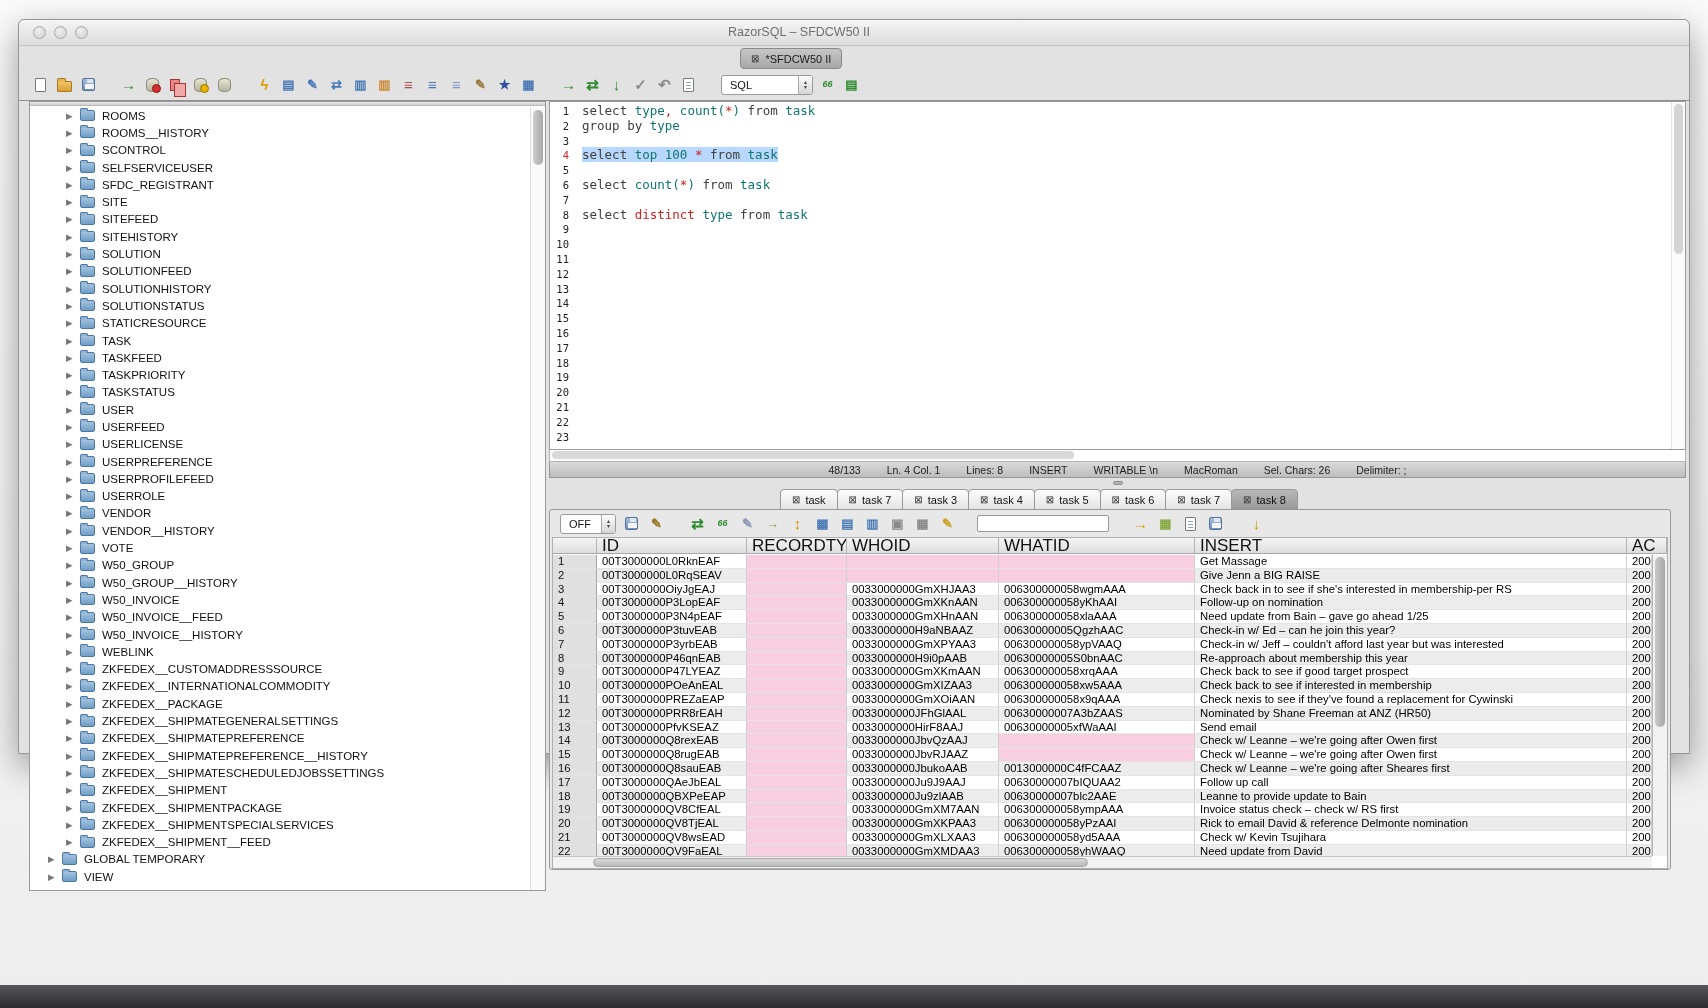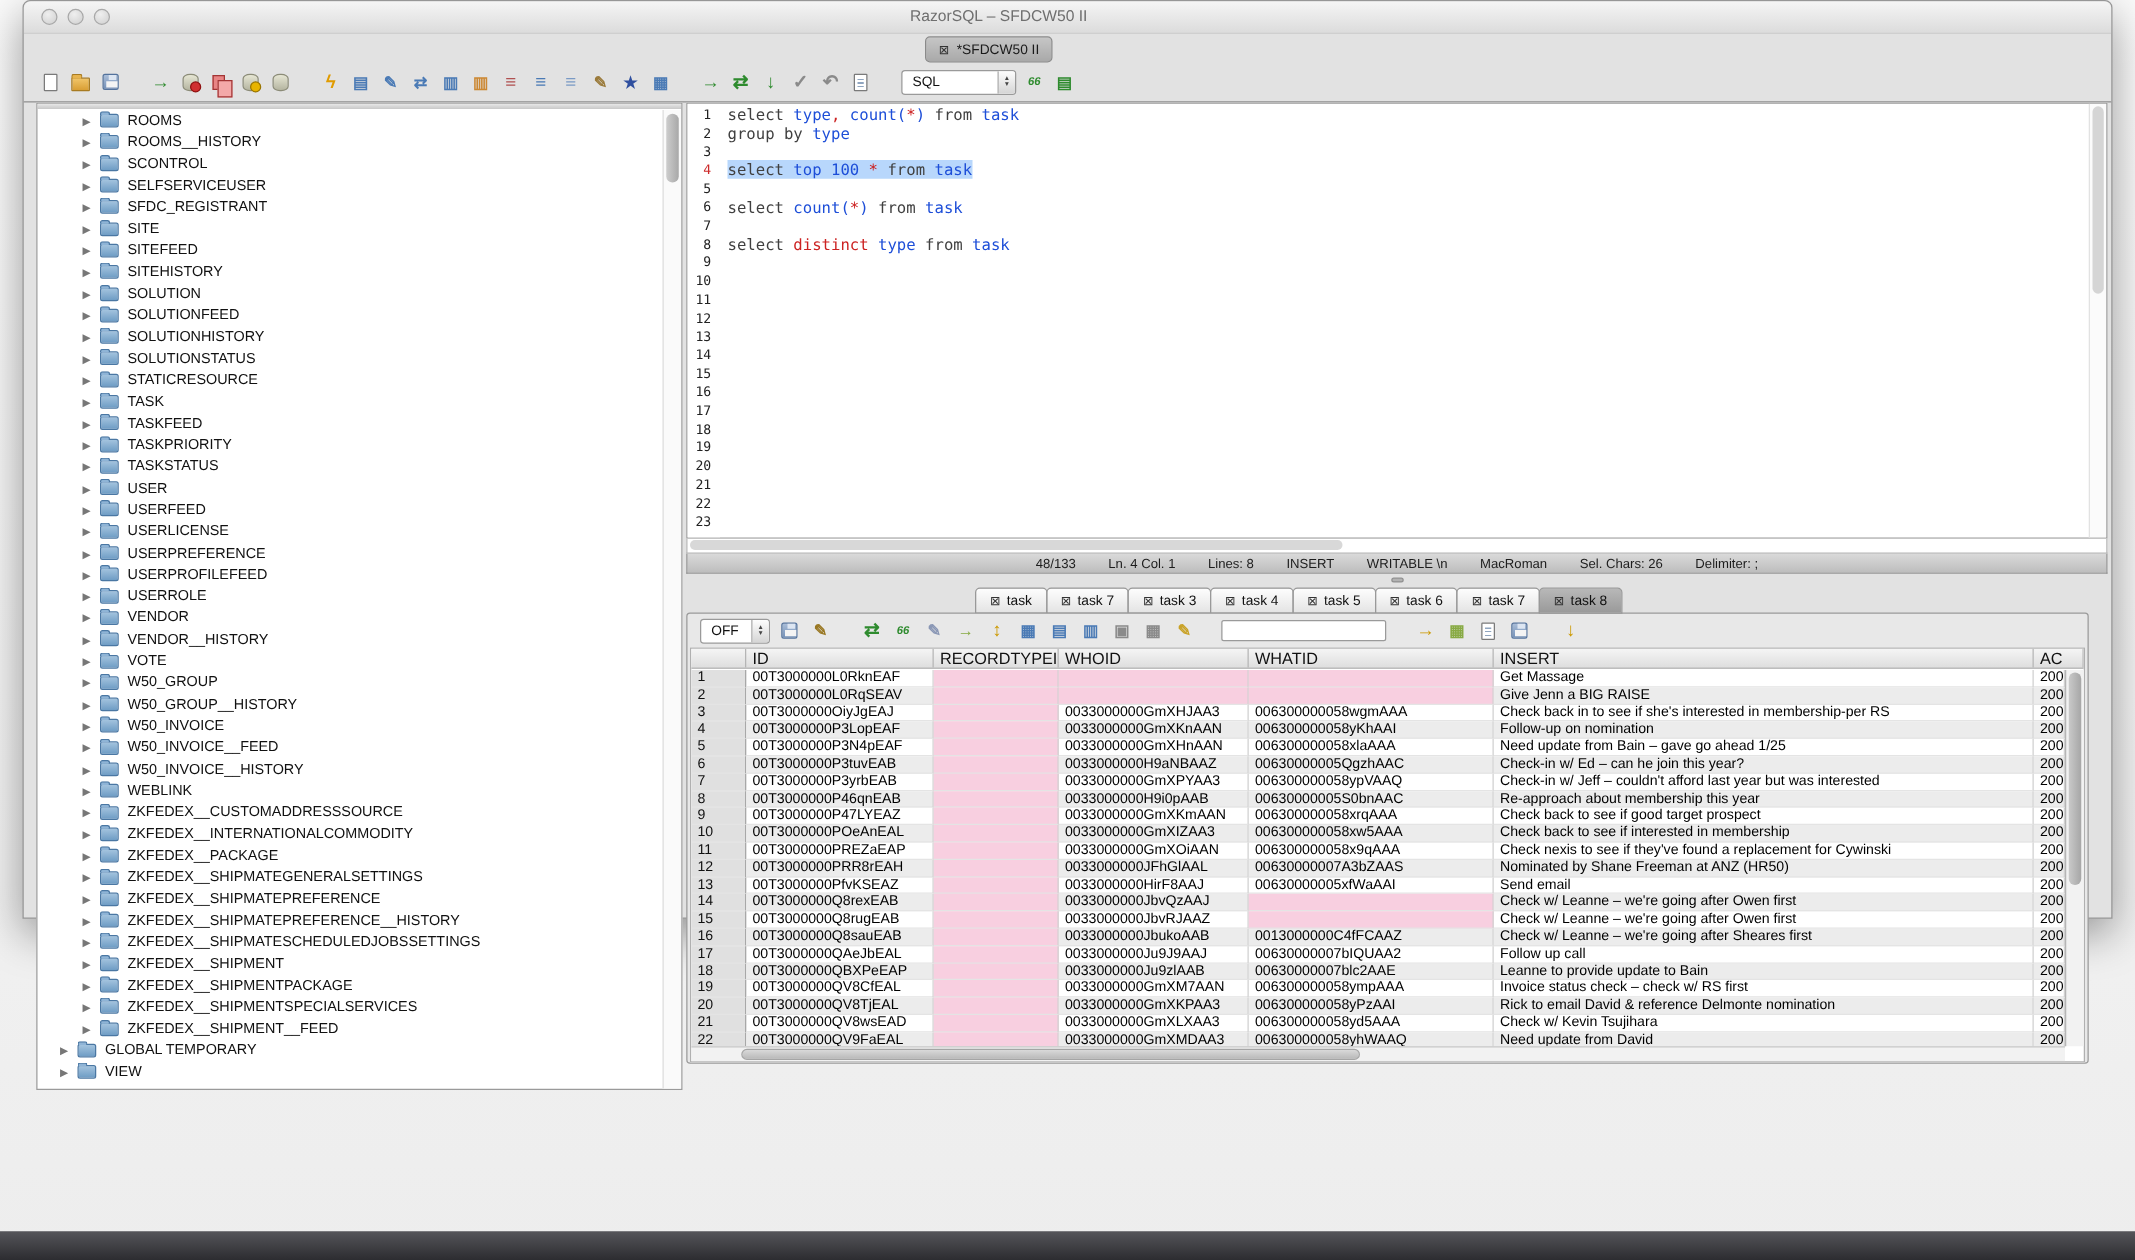--- a/index.html
+++ b/index.html
@@ -1,21 +1,21 @@
 <!DOCTYPE html>
 <html><head>
 <meta charset="utf-8">
 <style>
   *{box-sizing:border-box;margin:0;padding:0}
   html,body{width:1708px;height:1008px;overflow:hidden}
   body{font-family:"Liberation Sans",sans-serif;background:#f2f2f2}
   .desktop{position:relative;width:1708px;height:1008px;background:linear-gradient(#fafafa,#ededed)}
   .dock-strip{position:absolute;left:0;bottom:0;width:1708px;height:23px;background:linear-gradient(#55555a,#2c2c30)}
   
-  .window{position:absolute;left:18px;top:0;width:1672px;height:735px;background:#e2e2e2;
+  .window{position:absolute;left:18px;top:19px;width:1672px;height:735px;background:#e2e2e2;
     border:1px solid #969696;border-radius:6px 6px 0 0;box-shadow:0 12px 34px rgba(0,0,0,.38)}
   .titlebar{position:relative;height:26px;background:linear-gradient(#f5f5f5,#dcdcdc);border-bottom:1px solid #c2c2c2;border-radius:6px 6px 0 0}
   .lights{position:absolute;left:14px;top:6px;display:flex;gap:8px}
   .light{width:13px;height:13px;border-radius:50%;background:radial-gradient(circle at 40% 32%,#efefef,#cfcfcf);border:1px solid #a8a8a8}
   .wtitle{position:absolute;left:640px;top:5px;width:280px;text-align:center;font-size:12.5px;color:#6f6f6f}
   
   .tabstrip{position:relative;height:23px}
   .doc-tab{position:absolute;left:721px;top:2px;height:21px;display:flex;align-items:center;gap:6px;padding:0 10px;
     background:linear-gradient(#c6c6c6,#a9a9a9);border:1px solid #8a8a8a;border-radius:4px;font-size:11px;color:#1a1a1a}
   .doc-tab .x{font-size:10px;color:#333}
@@ -58,21 +58,21 @@
   .tree-vscroll{position:absolute;right:0;top:5px;bottom:0;width:15px;background:#fafafa;border-left:1px solid #ddd}
   .tree-vscroll .thumb{position:absolute;left:2px;top:3px;width:10px;height:55px;border-radius:6px;background:linear-gradient(90deg,#cdcdcd,#a8a8a8)}
   
   .rightcol{position:absolute;left:530px;top:0;width:1137px;height:800px}
   .editor{position:relative;height:349px;background:#fff;border:1px solid #9a9a9a;overflow:hidden}
   .gutter{position:absolute;left:0;top:0;width:26px;bottom:0;background:#fff;padding-top:2px}
   .gnum{height:14.8px;line-height:14.8px;text-align:right;padding-right:7px;font-family:"DejaVu Sans Mono",monospace;font-size:10.5px;color:#222}
   .gnum.cur{color:#cc2a2a}
   .code{position:absolute;left:26px;top:0;right:14px;bottom:0;font-family:"DejaVu Sans Mono",monospace;font-size:12.5px}
   .cl{position:absolute;left:6px;white-space:pre;line-height:14.8px}
-  .kw{color:#404040}.rd{color:#cc2222}.pl{color:#1d4ed8}
+  .kw{color:#404040}.rd{color:#cc2222}.pl{color:#0f766e}
   .selhl{background:#b8d7fc}
   .ed-vscroll{position:absolute;right:0;top:0;bottom:0;width:14px;background:#fbfbfb;border-left:1px solid #e2e2e2}
   .ed-vscroll .thumb{position:absolute;left:2px;top:2px;width:9px;height:150px;border-radius:5px;background:#d5d5d5}
   .ed-hscroll{height:12px;background:#fff;border:1px solid #b5b5b5;border-top:none;position:relative}
   .ed-hscroll .thumb{position:absolute;left:2px;top:1px;height:8px;width:46%;border-radius:5px;background:#d8d8d8}
   .ed-status{height:16px;background:linear-gradient(#dadada,#bdbdbd);border:1px solid #979797;border-top:none;
     display:flex;align-items:center;justify-content:center;gap:26px;font-size:10.5px;color:#1d1d1d}
   .grip{height:9px;display:flex;align-items:center;justify-content:center}
   .grip .dot{width:10px;height:4px;border-radius:2px;background:#b2b2b2;border:1px solid #8f8f8f}
   
@@ -81,21 +81,21 @@
     background:linear-gradient(#fdfdfd,#e4e4e4);border:1px solid #999;border-radius:4px 4px 0 0;margin-right:-1px;margin-bottom:-1px;position:relative}
   .rtab.sel{background:linear-gradient(#b8b8b8,#9a9a9a);z-index:2}
   .tabx{font-size:10px;color:#333}
   
   .results{position:relative;width:1122px;background:#e8e8e8;border:1px solid #9a9a9a;border-radius:3px;z-index:1}
   .rtoolbar{height:27px;display:flex;align-items:center;gap:6px;padding-left:10px}
   .off-combo{width:56px}
   .rsearch{width:132px;height:17px;border:1px solid #9a9a9a;border-radius:2px;background:#fff;font-size:11px;padding:0 4px;margin-left:14px}
   .rtable-wrap{position:relative;margin:0 2px 0 2px;height:332px;background:#fff;border:1px solid #b0b0b0;overflow:hidden}
   .thead{display:flex;height:16px;background:linear-gradient(#f5f5f5,#dedede);border-bottom:1px solid #a8a8a8}
-  .th{font-size:13px;color:#111;padding:0 0 0 5px;border-right:1px solid #b5b5b5;line-height:15px;overflow:hidden;white-space:nowrap}
+  .th{font-size:17px;color:#111;padding:0 0 0 5px;border-right:1px solid #b5b5b5;line-height:15px;overflow:hidden;white-space:nowrap}
   .tbody{position:absolute;left:0;top:17px;right:15px;bottom:12px;overflow:hidden}
   .trw{display:flex;height:13.8px}
   .td{font-size:11.3px;color:#000;padding:0 0 0 5px;line-height:13.8px;border-right:1px solid #d0d0d0;border-bottom:1px solid #e4e4e4;overflow:hidden;white-space:nowrap}
   .trw:nth-child(even) .td{background:#ececec}
   .td.c0{background:#e0e0e0 !important;border-right:1px solid #a8a8a8;color:#111}
   .td.nul{background:#f8cfe0 !important}
   .c0{width:44px;flex:0 0 44px}.c1{width:150px;flex:0 0 150px}.c2{width:100px;flex:0 0 100px}
   .c3{width:152px;flex:0 0 152px}.c4{width:196px;flex:0 0 196px}.c5{width:432px;flex:0 0 432px}
   .c6{flex:1 1 auto}
   .r-vscroll{position:absolute;right:0;top:17px;bottom:12px;width:15px;background:#f2f2f2;border-left:1px solid #b5b5b5}

